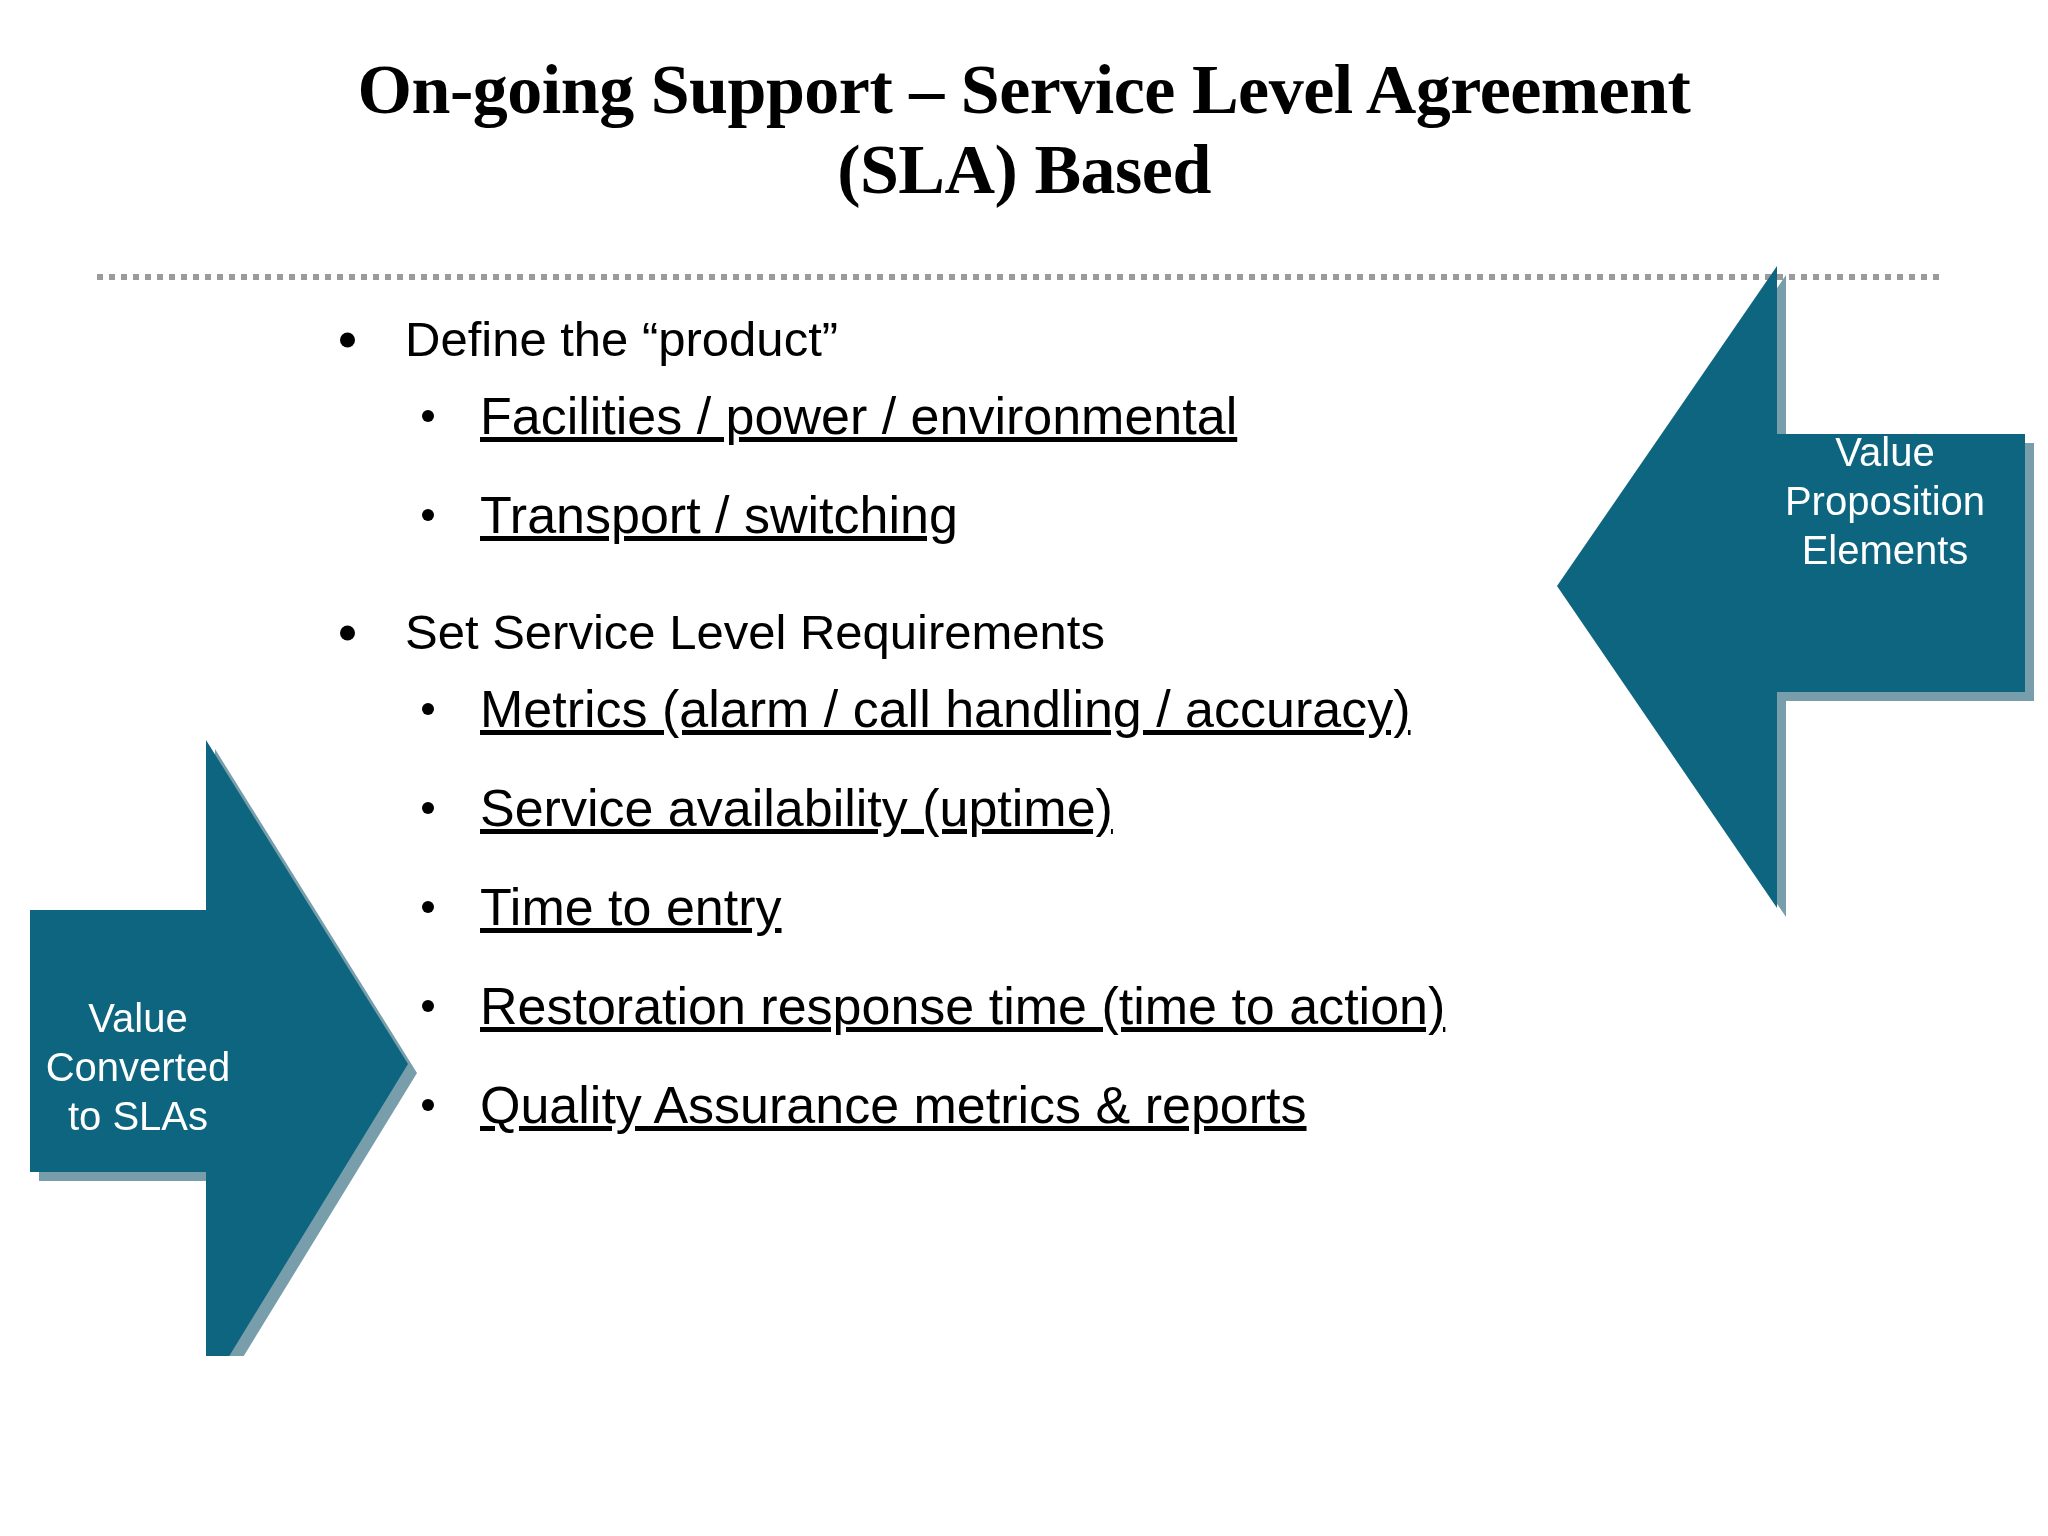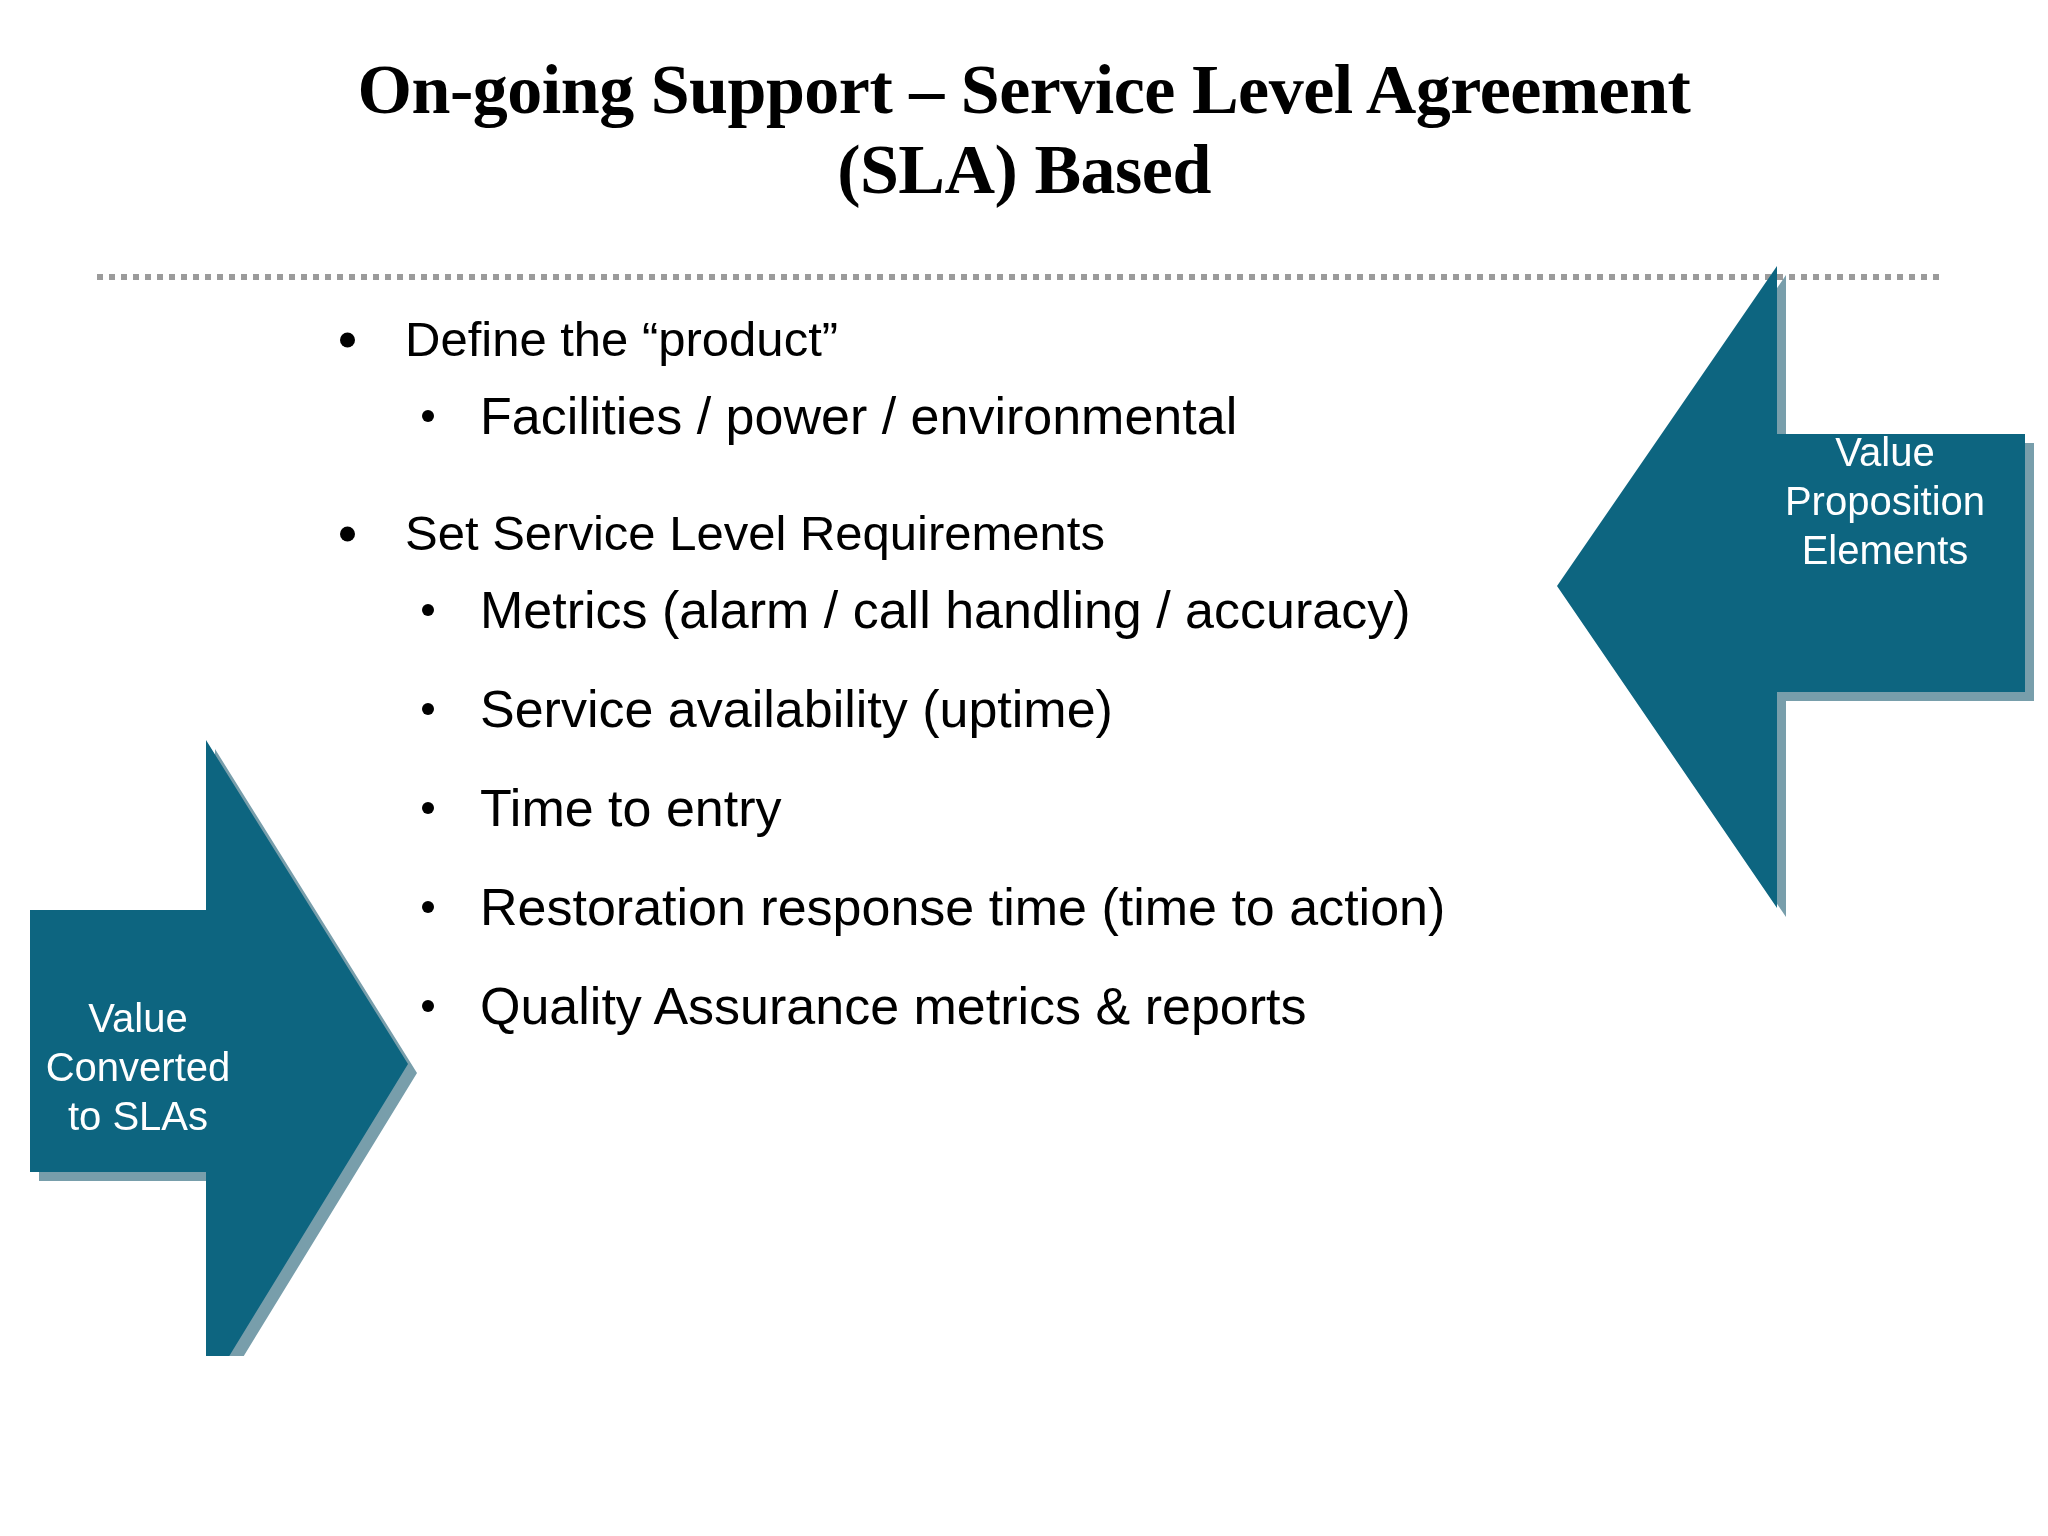--- a/index.html
+++ b/index.html
@@ -72,20 +72,21 @@
     background: #000000;
   }
   .lvl2 {
     position: relative;
     padding-left: 150px;
     font-size: 52px;
     line-height: 1.0;
     color: #000000;
     margin-bottom: 47px;
     white-space: nowrap;
+    text-decoration: underline;
   }
   .lvl2 .dot {
     position: absolute;
     left: 92px;
     top: 50%;
     transform: translateY(-50%);
     width: 12px;
     height: 12px;
     border-radius: 50%;
     background: #000000;
@@ -184,20 +185,21 @@
     <div class="arrow-label" id="arrow-left-label">
       <div>Value</div>
       <div>Converted</div>
       <div>to SLAs</div>
     </div>
   </div>
 
   <div id="body">
       <div class="lvl1"><span class="dot"></span><span>Define the “product”</span></div>
       <div class="lvl2"><span class="dot"></span><span>Facilities / power / environmental</span></div>
+      <div class="lvl2"><span class="dot"></span><span>Transport / switching</span></div>
       <div class="group-gap"></div>
       <div class="lvl1"><span class="dot"></span><span>Set Service Level Requirements</span></div>
       <div class="lvl2"><span class="dot"></span><span>Metrics (alarm / call handling / accuracy)</span></div>
       <div class="lvl2"><span class="dot"></span><span>Service availability (uptime)</span></div>
       <div class="lvl2"><span class="dot"></span><span>Time to entry</span></div>
       <div class="lvl2"><span class="dot"></span><span>Restoration response time (time to action)</span></div>
       <div class="lvl2"><span class="dot"></span><span>Quality Assurance metrics &amp; reports</span></div>
     </div>
 
   <div id="footer-rule"></div>

